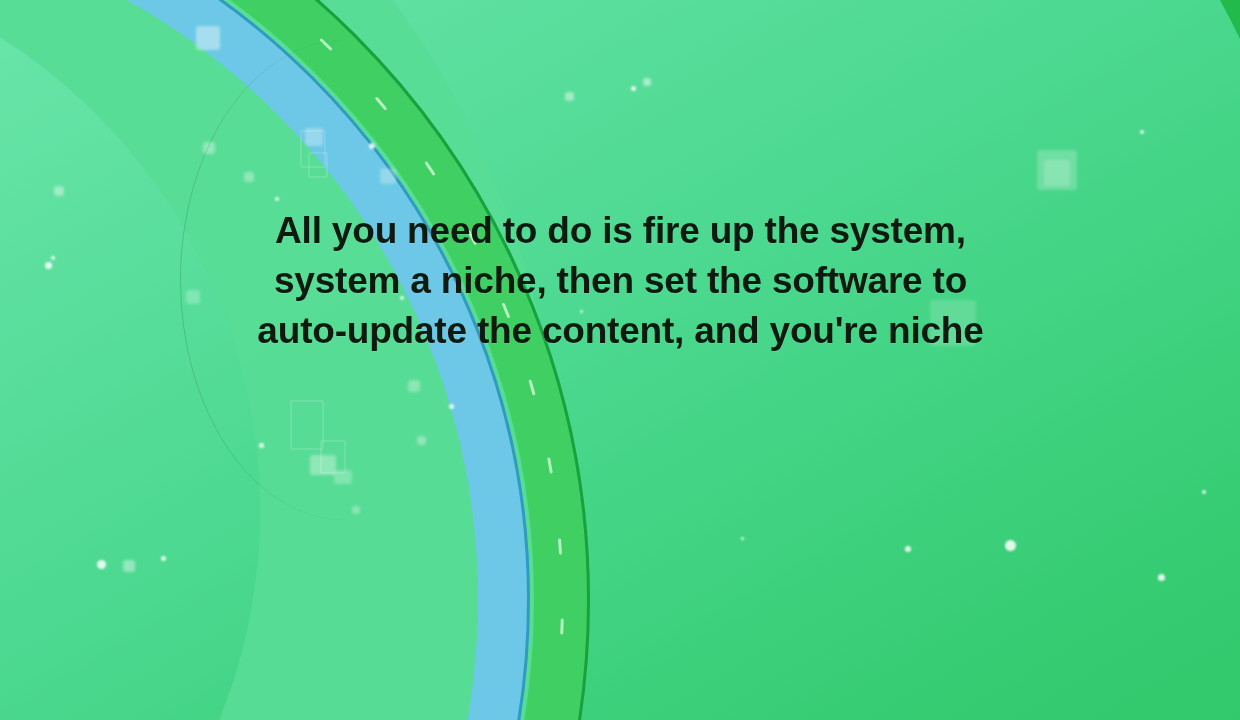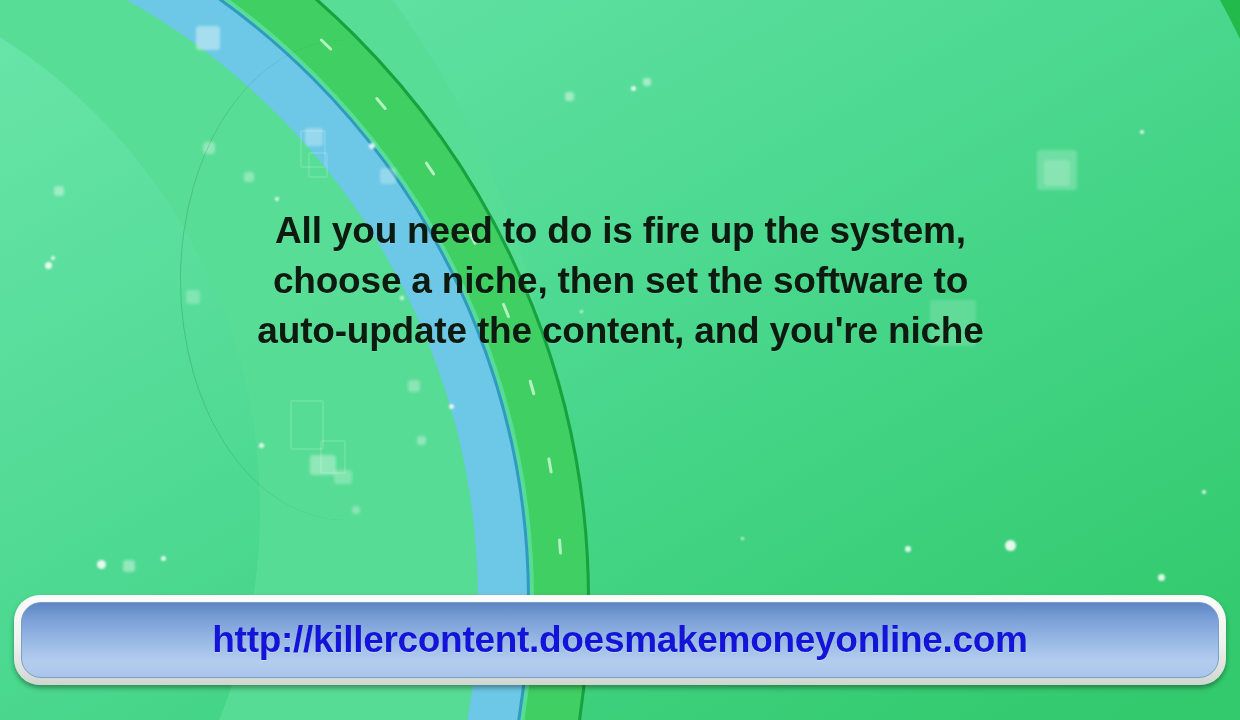--- a/index.html
+++ b/index.html
@@ -312,23 +312,18 @@
     </div>
 
   <div class="ghost" style="left:300px;top:130px;width:22px;height:34px;"></div>
   <div class="ghost" style="left:308px;top:152px;width:16px;height:22px;"></div>
   <div class="ghost" style="left:290px;top:400px;width:30px;height:46px;"></div>
   <div class="ghost" style="left:320px;top:440px;width:22px;height:30px;"></div>
   <div class="hairline" style="left:180px;top:40px;width:330px;height:480px;"></div>
 
   <div id="headline">
     <span class="ln">All you need to do is fire up the system,</span>
-    <span class="ln">choose a niche, then set the software to</span>
+    <span class="ln">system a niche, then set the software to</span>
     <span class="ln">auto-update the content, and you're niche</span>
   </div>
 
-  <div id="urlbar">
-    <div id="urlbar-inner">
-      <span id="url-text">http://killercontent.doesmakemoneyonline.com</span>
-    </div>
-  </div>
 
 </div>
 
 </body></html>

